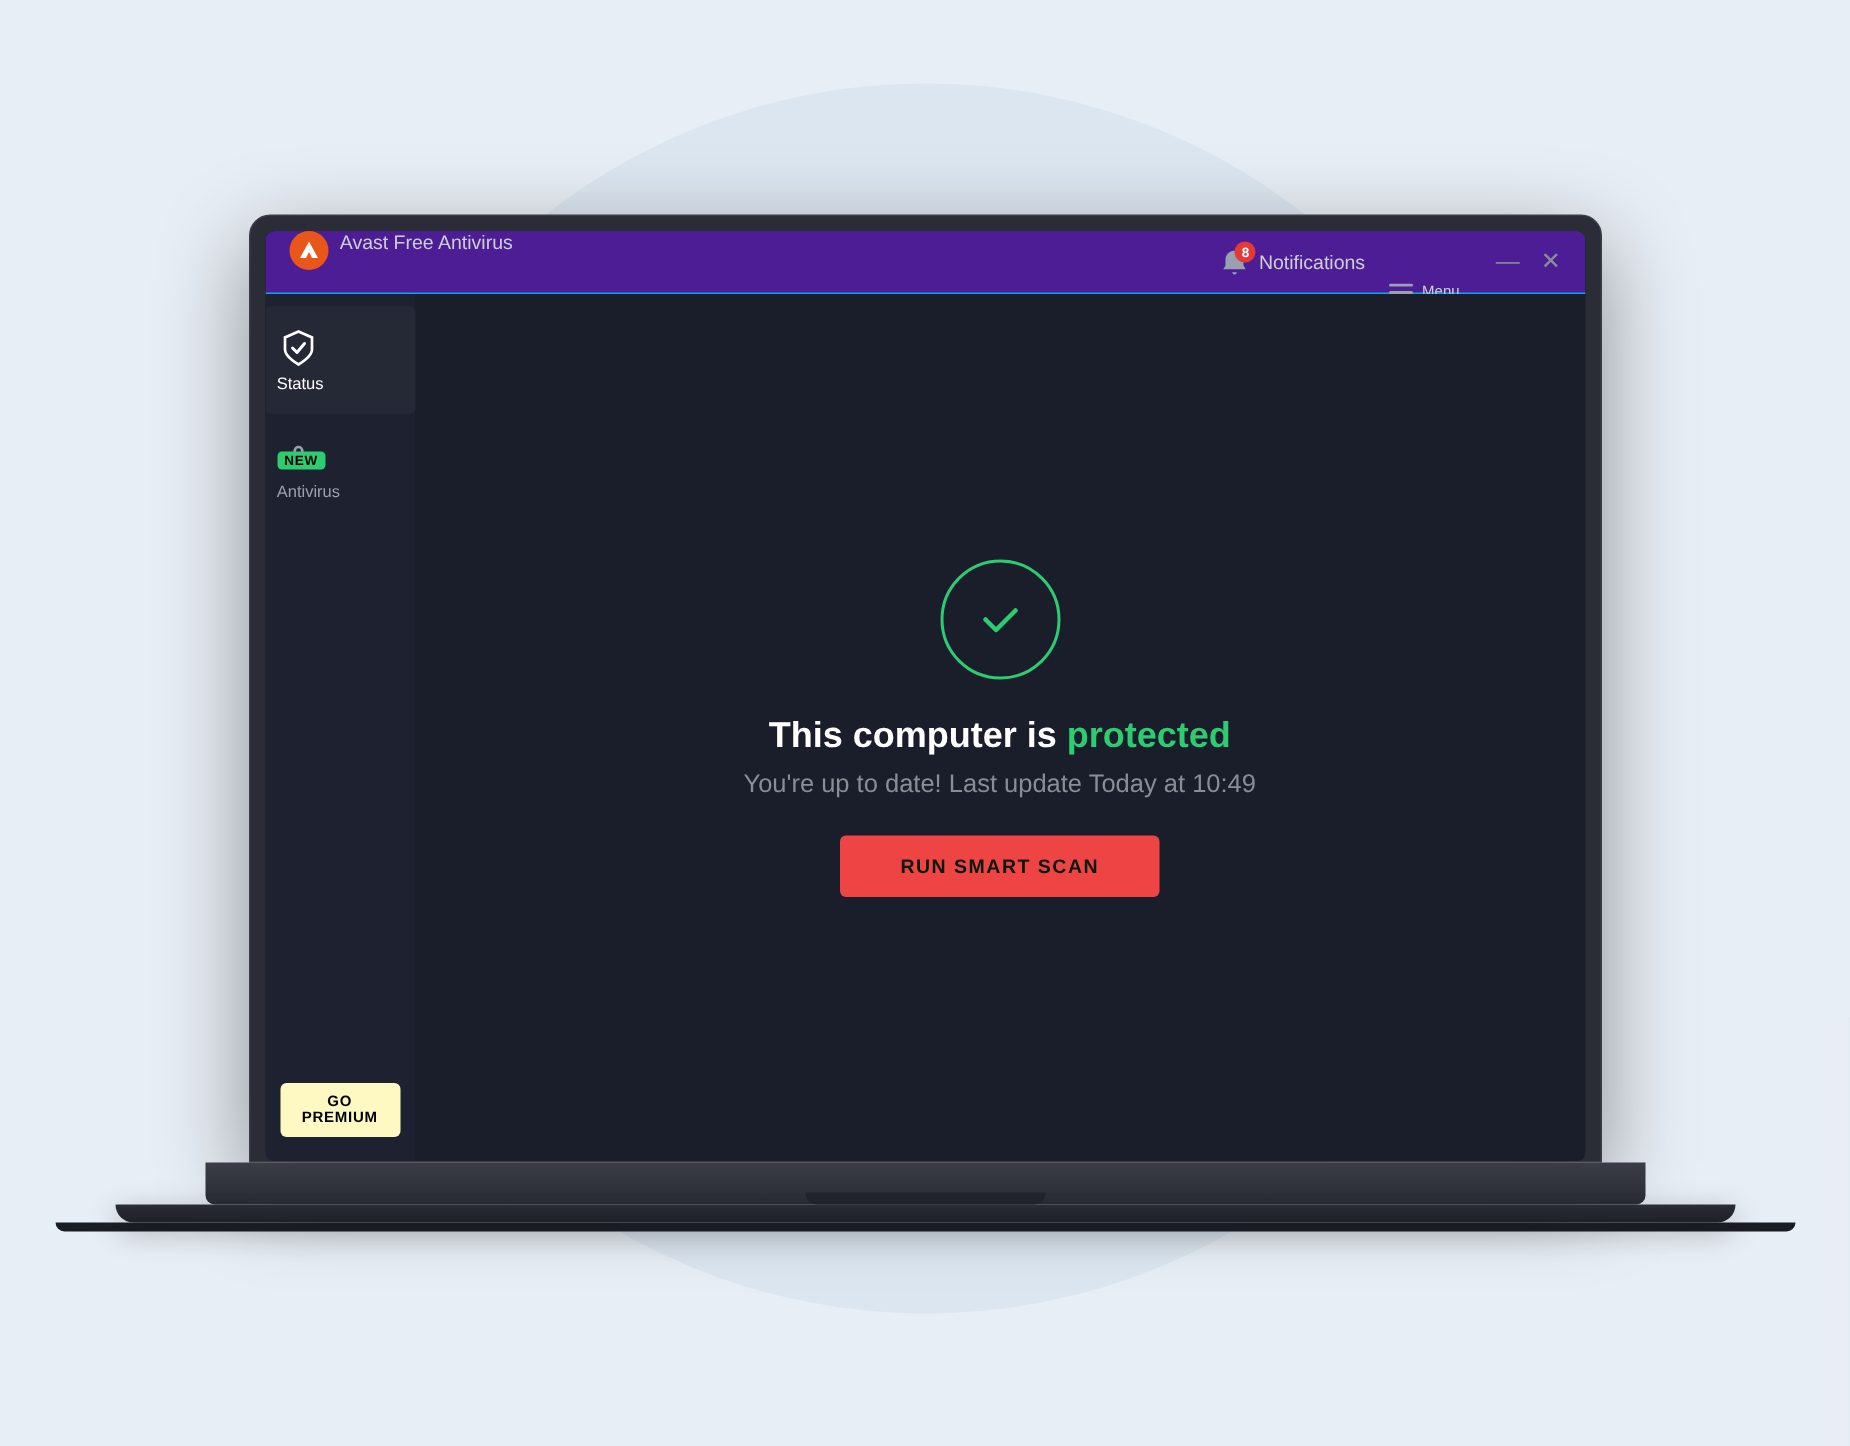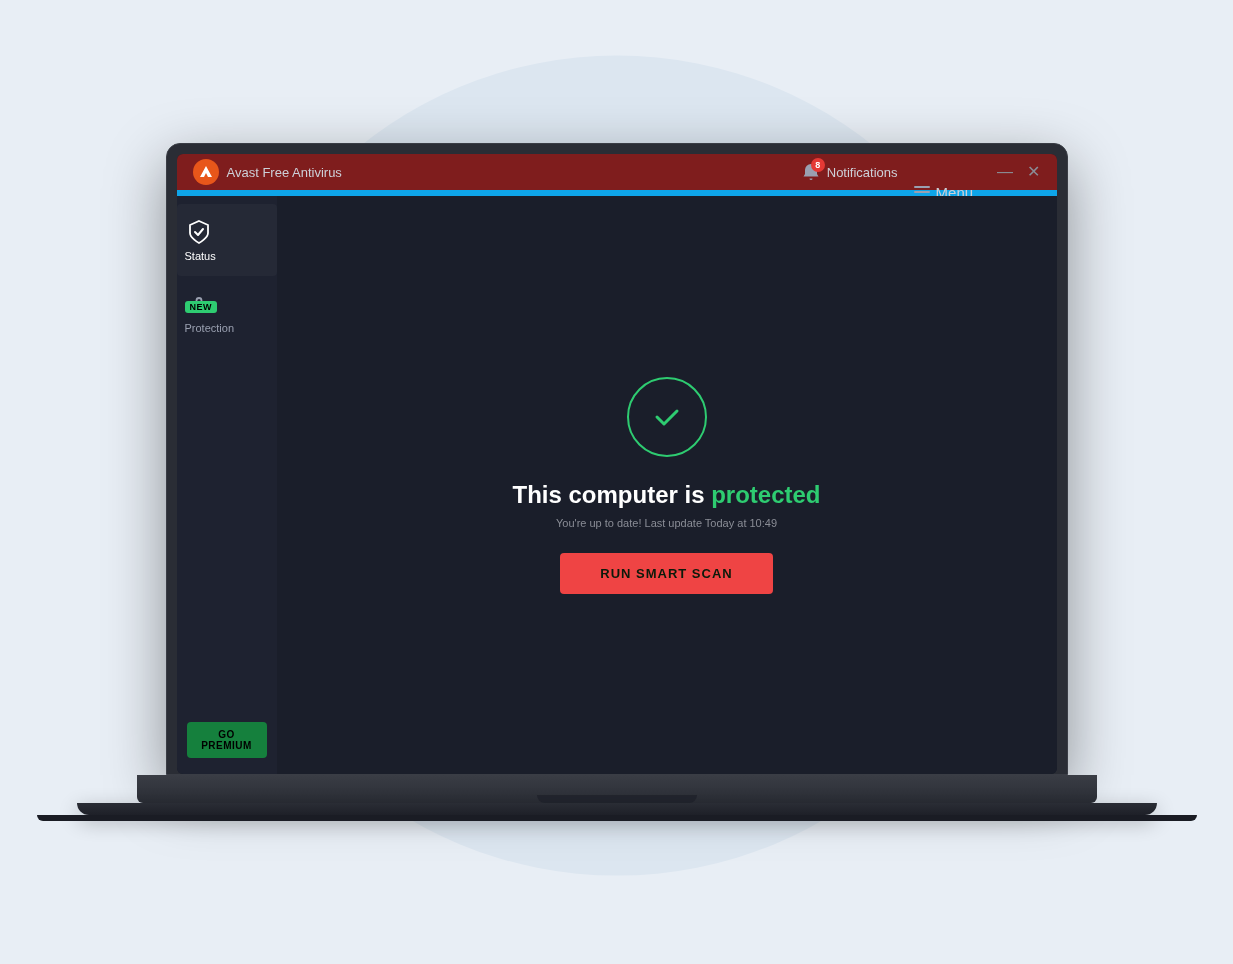--- a/index.html
+++ b/index.html
@@ -47,26 +47,25 @@
       width: 880px;
       height: 620px;
       background: #1a1e2a;
       border-radius: 6px;
       overflow: hidden;
       display: flex;
       flex-direction: column;
     }
 
     .title-bar {
-      background: #7f1d1d;
+      background: #4c1d95;
       height: 42px;
       display: flex;
-      align-items: center;
       padding: 0 16px;
-      border-bottom: 6px solid #0ea5e9;
+      border-bottom: 1px solid #0ea5e9;
       flex-shrink: 0;
     }
 
     .title-bar-logo {
       width: 26px;
       height: 26px;
       background: #e8561a;
       border-radius: 50%;
       display: flex;
       align-items: center;
@@ -127,21 +126,21 @@
       color: #cdd0d8;
       font-size: 13px;
     }
 
     .menu-btn {
       display: flex;
       align-items: center;
       gap: 6px;
       cursor: pointer;
       color: #cdd0d8;
-      font-size: 15px;
+      font-size: 10px;
       margin-top: 40px;
     }
 
     .window-controls {
       display: flex;
       align-items: center;
       gap: 14px;
       margin-left: 8px;
     }
 
@@ -218,21 +217,21 @@
       top: 25px;
       letter-spacing: 0.5px;
     }
 
     .sidebar-spacer {
       flex: 1;
     }
 
     .go-premium-btn {
       margin-bottom: 16px;
-      background: #15803d;
+      background: #fef9c3;
       color: #000;
       font-size: 10px;
       font-weight: bold;
       padding: 7px 10px;
       border-radius: 4px;
       cursor: pointer;
       text-align: center;
       letter-spacing: 0.5px;
       width: 80px;
     }
@@ -263,21 +262,21 @@
       font-weight: 700;
       color: #ffffff;
       text-align: center;
     }
 
     .status-heading .protected-word {
       color: #2ecc71;
     }
 
     .status-subtext {
-      font-size: 11px;
+      font-size: 17px;
       color: #8a8d96;
       text-align: center;
       margin-top: -8px;
     }
 
     .run-scan-btn {
       background: #ef4444;
       color: #0a1a0a;
       font-size: 13px;
       font-weight: 700;
@@ -383,21 +382,21 @@
 
           <div class="nav-item">
             <span class="new-badge">NEW</span>
             <div class="nav-item-icon">
               <svg width="24" height="24" viewBox="0 0 24 24" fill="none">
                 <rect x="8" y="11" width="8" height="7" rx="1.5" stroke="#9aa0b0" stroke-width="1.8" fill="none"></rect>
                 <path d="M9.5 11V8.5a2.5 2.5 0 0 1 5 0V11" stroke="#9aa0b0" stroke-width="1.8" stroke-linecap="round" fill="none"></path>
                 <circle cx="12" cy="15" r="1" fill="#9aa0b0"></circle>
               </svg>
             </div>
-            <span class="nav-item-label">Protection</span>
+            <span class="nav-item-label">Antivirus</span>
           </div>
 
 
 
           <div class="sidebar-spacer"></div>
 
           <div class="go-premium-btn">GO PREMIUM</div>
         </div>
 
         <div class="main-content">

